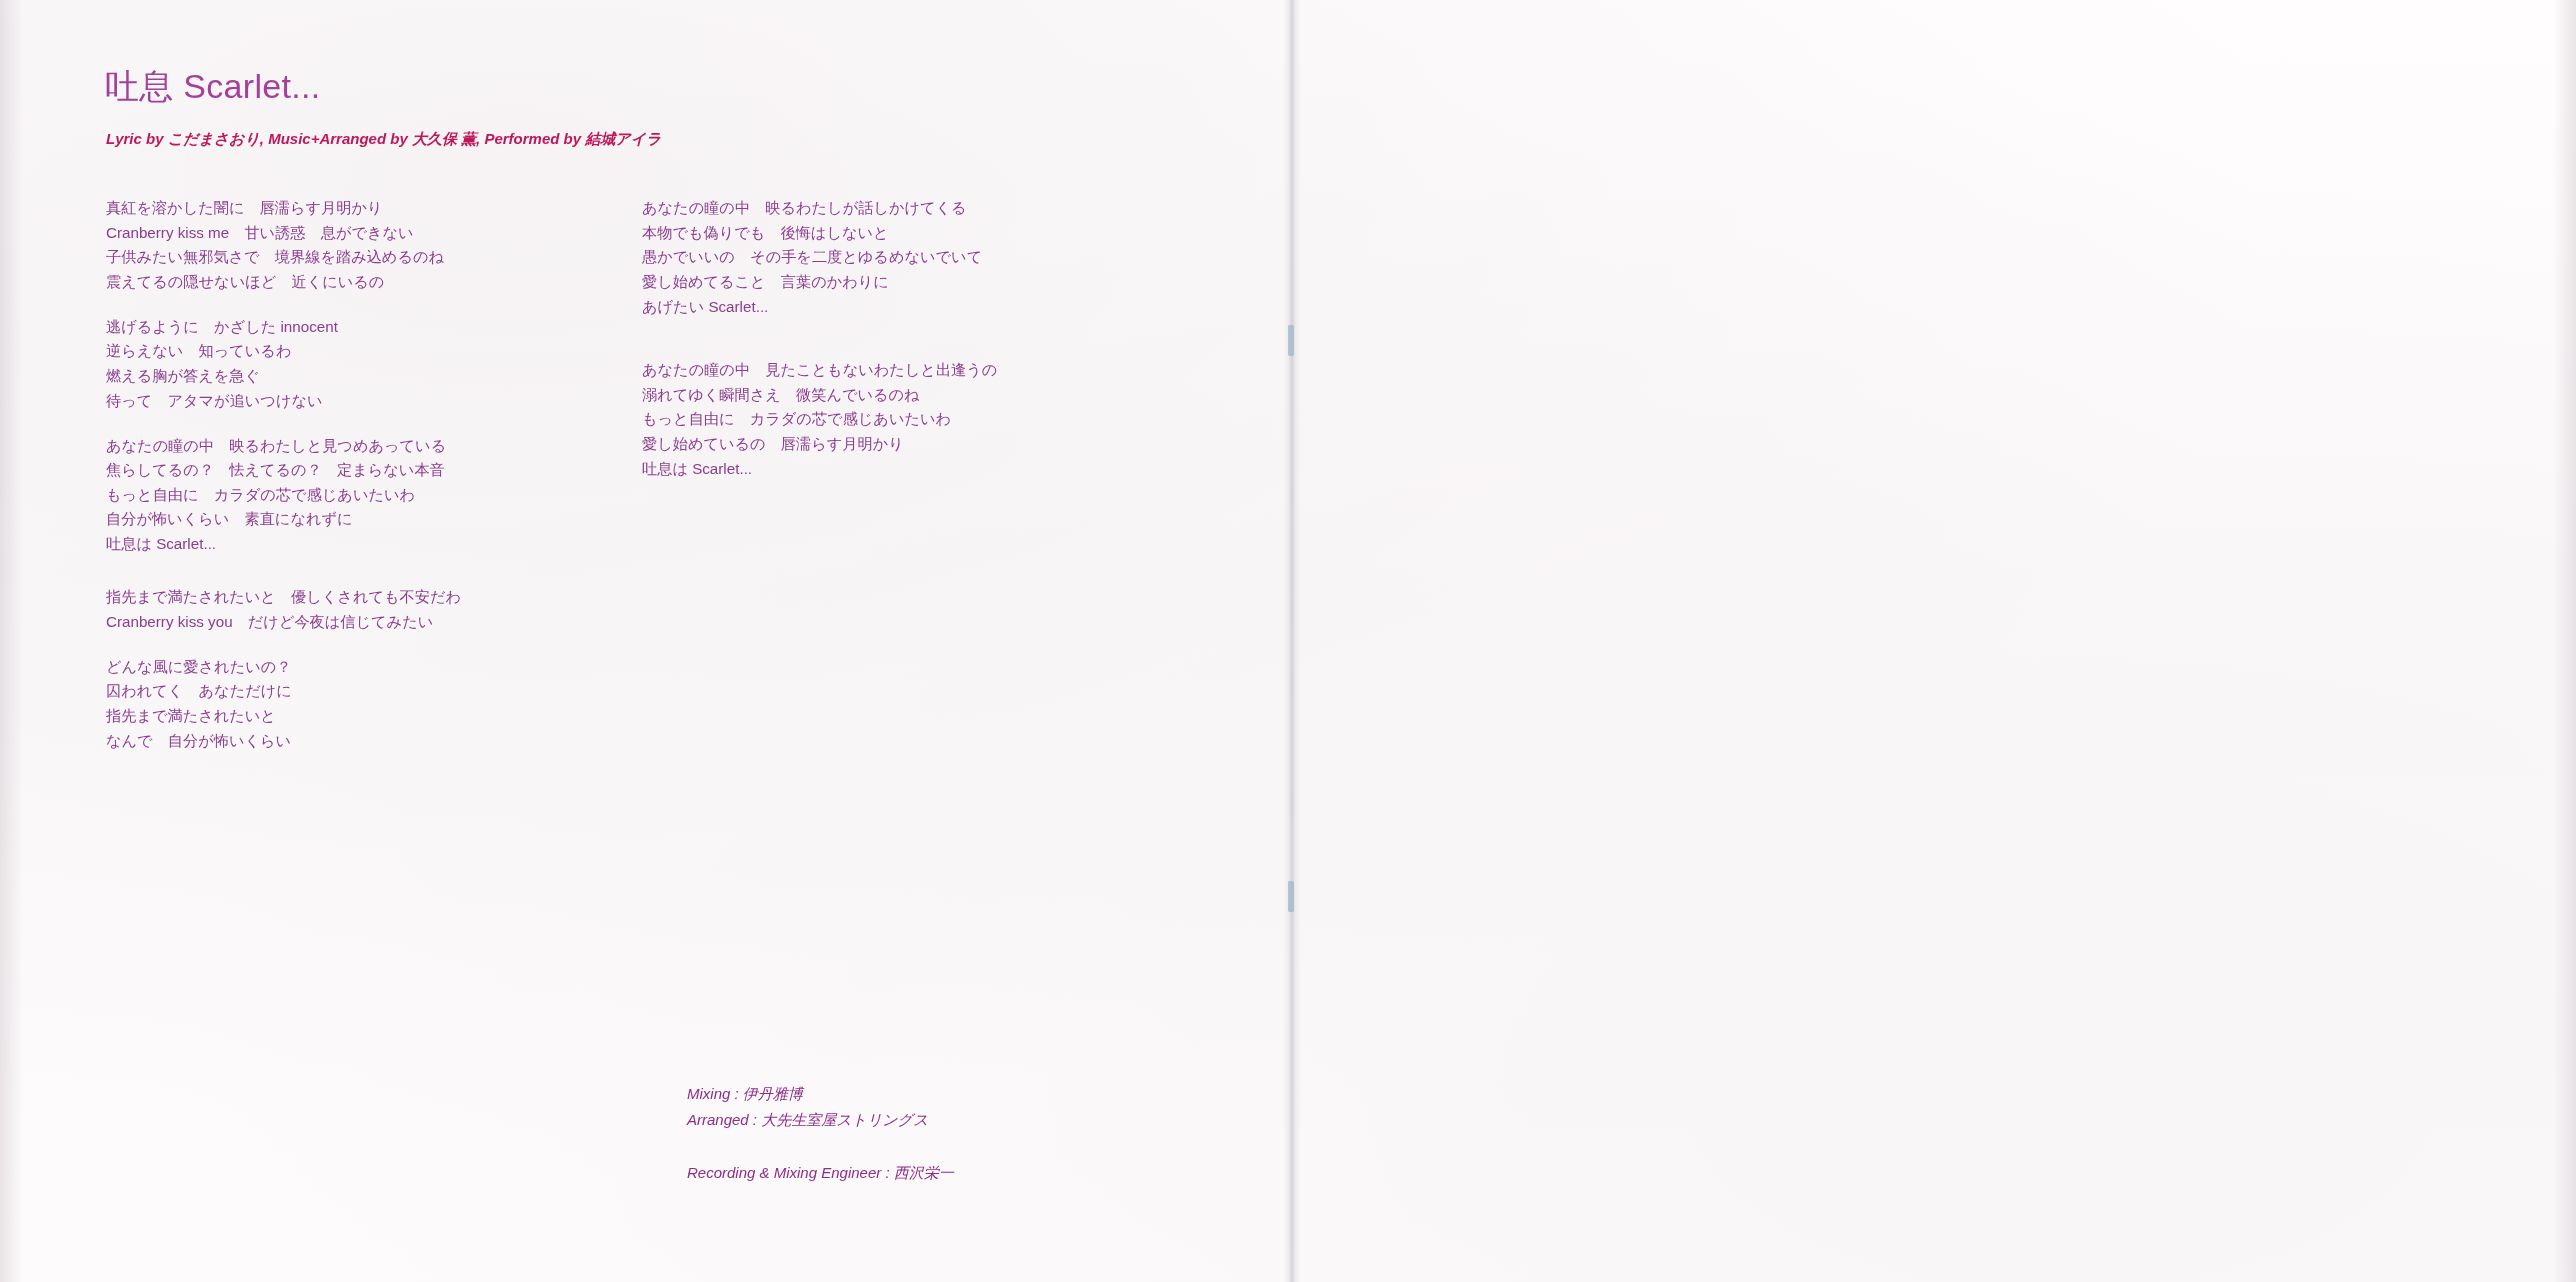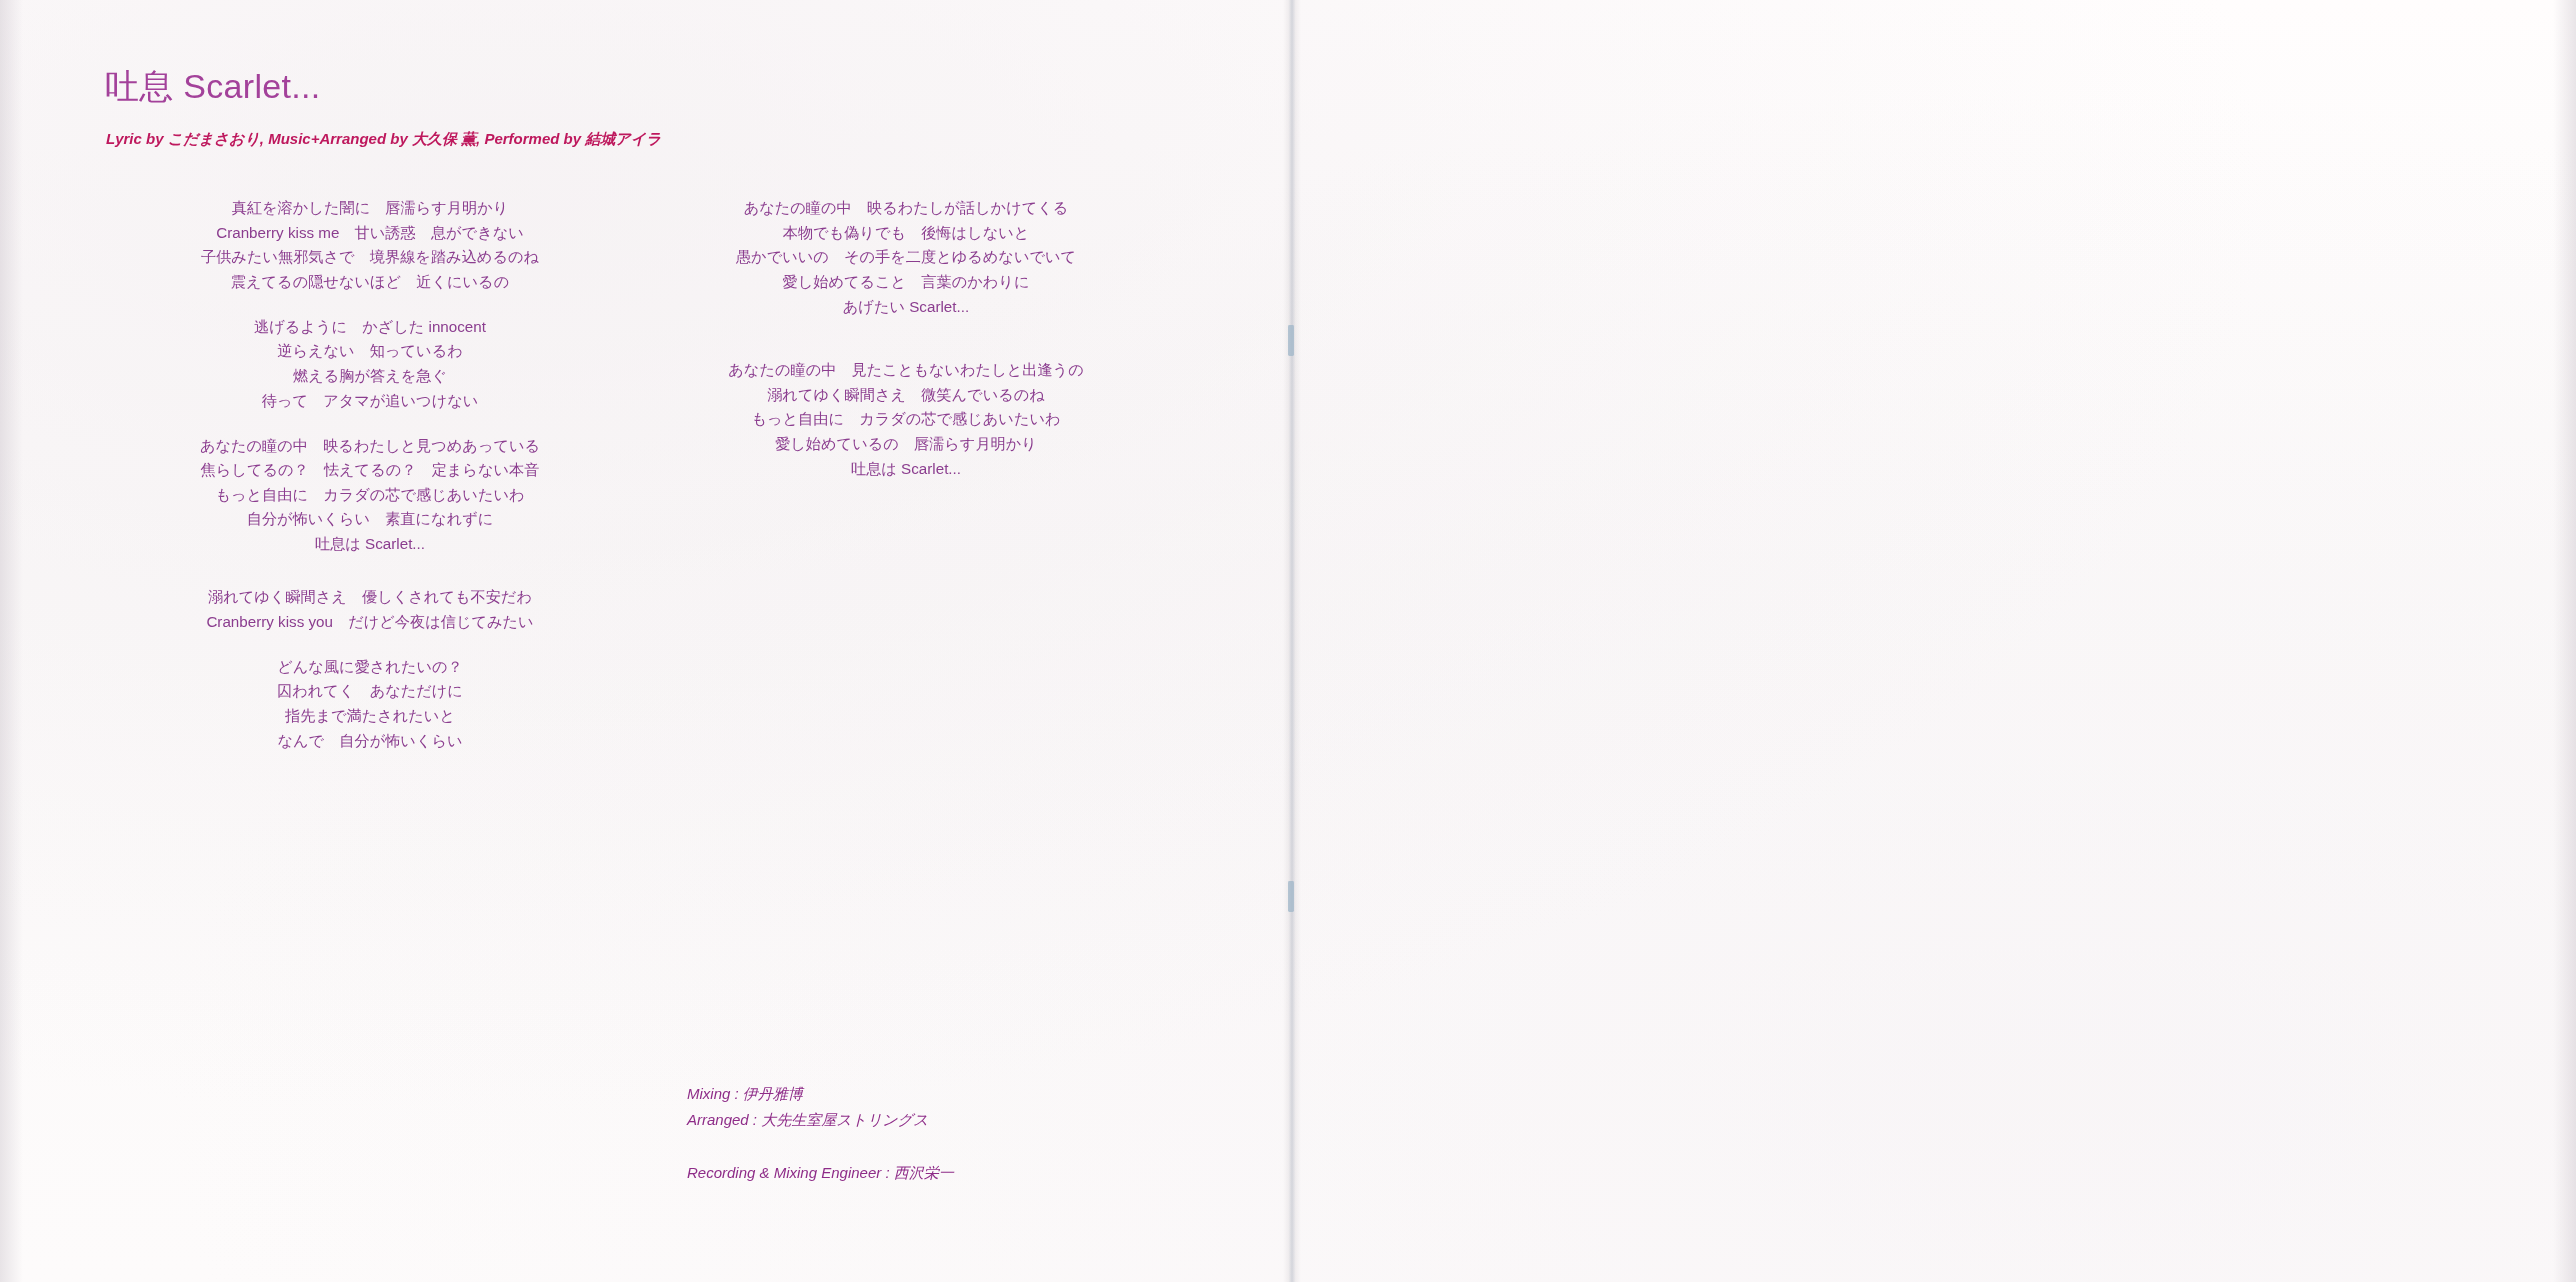--- a/index.html
+++ b/index.html
@@ -116,21 +116,20 @@
     margin: 0;
   }
 
   .lyrics-col {
     color: #8b3d8f;
     font-size: 15.2px;
     line-height: 1.62;
   }
   .stanza {
     margin: 0 0 20.3px 0;
-    text-align: center;
   }
   .stanza .line {
     white-space: pre;
   }
 
   .tail-credits {
     color: #8e2c88;
     font-size: 15px;
     font-style: italic;
     line-height: 1.75;
@@ -175,21 +174,21 @@
           <div class="line">待って　アタマが追いつけない</div>
         </div>
         <div class="stanza">
           <div class="line">あなたの瞳の中　映るわたしと見つめあっている</div>
           <div class="line">焦らしてるの？　怯えてるの？　定まらない本音</div>
           <div class="line">もっと自由に　カラダの芯で感じあいたいわ</div>
           <div class="line">自分が怖いくらい　素直になれずに</div>
           <div class="line">吐息は Scarlet...</div>
         </div>
         <div class="stanza" style="margin-top:28.5px">
-          <div class="line">溺れてゆく瞬間さえ　優しくされても不安だわ</div>
+          <div class="line">指先まで満たされたいと　優しくされても不安だわ</div>
           <div class="line">Cranberry kiss you　だけど今夜は信じてみたい</div>
         </div>
         <div class="stanza">
           <div class="line">どんな風に愛されたいの？</div>
           <div class="line">囚われてく　あなただけに</div>
           <div class="line">指先まで満たされたいと</div>
           <div class="line">なんで　自分が怖いくらい</div>
         </div>
       </div>
 

